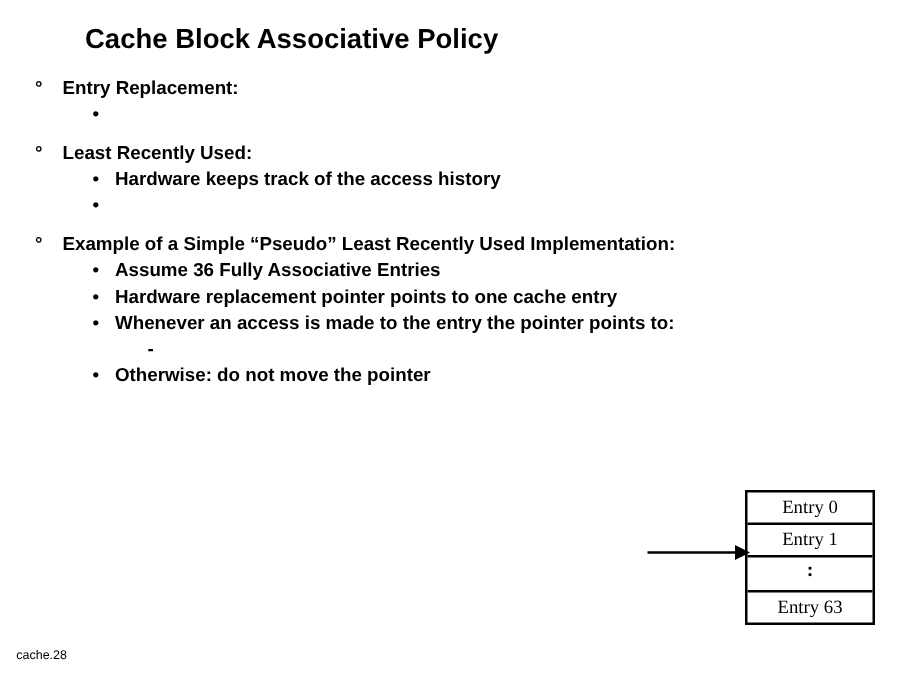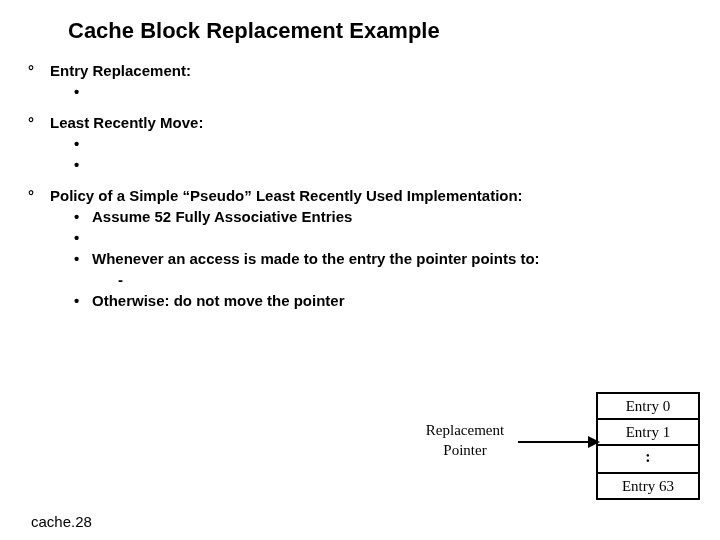--- a/index.html
+++ b/index.html
@@ -93,94 +93,92 @@
     top: 28px;
     left: 40px;
     width: 110px;
     font-family: "Times New Roman", serif;
     font-size: 15px;
     text-align: center;
     line-height: 20px;
   }
   .footer {
     position: absolute;
-    left: 31px;
+    left: 13px;
     bottom: 10px;
-    font-size: 15px;
+    font-size: 10px;
     text-align: center;
   }
   svg.arrow {
     position: absolute;
     top: 38px;
     left: 148px;
     width: 82px;
     height: 24px;
     overflow: visible;
   }
 </style>
 </head>
 <body>
 
 <div class="slide">
-  <div class="title">Cache Block Replacement Example</div>
+  <div class="title">Cache Block Associative Policy</div>
 
   <div class="top-bullet">
     <span class="deg">°</span>
     <span>Entry Replacement:</span>
   </div>
   <div class="sub-list">
     <div class="sub-item">
       <span class="dot">•</span>
     </div>
   </div>
 
   <div class="top-bullet">
     <span class="deg">°</span>
-    <span>Least Recently Move:</span>
+    <span>Least Recently Used:</span>
   </div>
   <div class="sub-list">
     <div class="sub-item">
       <span class="dot">•</span>
+      <span>Hardware keeps track of the access  history</span>
     </div>
     <div class="sub-item">
       <span class="dot">•</span>
     </div>
   </div>
 
   <div class="top-bullet">
     <span class="deg">°</span>
-    <span>Policy of a Simple “Pseudo” Least Recently Used Implementation:</span>
+    <span>Example of a Simple “Pseudo” Least Recently Used Implementation:</span>
   </div>
   <div class="sub-list">
     <div class="sub-item">
       <span class="dot">•</span>
-      <span>Assume 52 Fully Associative Entries</span>
+      <span>Assume 36 Fully Associative Entries</span>
     </div>
     <div class="sub-item">
       <span class="dot">•</span>
+      <span>Hardware  replacement pointer points to one cache entry</span>
     </div>
     <div class="sub-item">
       <span class="dot">•</span>
       <span>Whenever an access is made to the entry the pointer points to:</span>
     </div>
     <div class="sub-sub">
       <span class="dash">-</span>
     </div>
     <div class="sub-item">
       <span class="dot">•</span>
       <span>Otherwise: do not move the pointer</span>
     </div>
   </div>
 </div>
 
 <div class="diagram">
-  <div class="rp-label">
-    <span>Replacement</span><br>
-    <span>Pointer</span>
-  </div>
   <svg class="arrow" viewBox="0 0 82 24">
     <line x1="0" y1="12" x2="70" y2="12" stroke="#000" stroke-width="2"></line>
     <polygon points="70,6 82,12 70,18" fill="#000"></polygon>
   </svg>
   <div class="entries">
     <div class="entry-cell">Entry 0</div>
     <div class="entry-cell">Entry 1</div>
     <div class="entry-cell colon-cell">:</div>
     <div class="entry-cell">Entry  63</div>
   </div>

